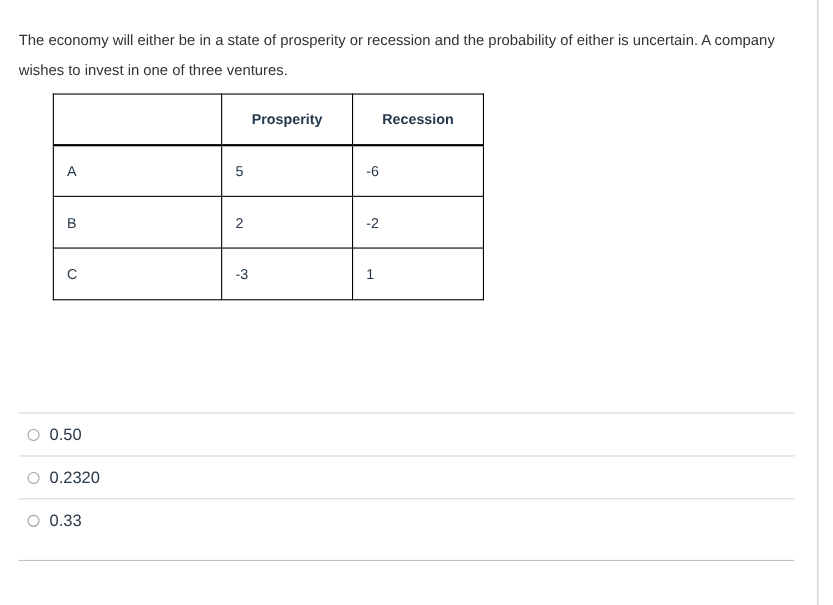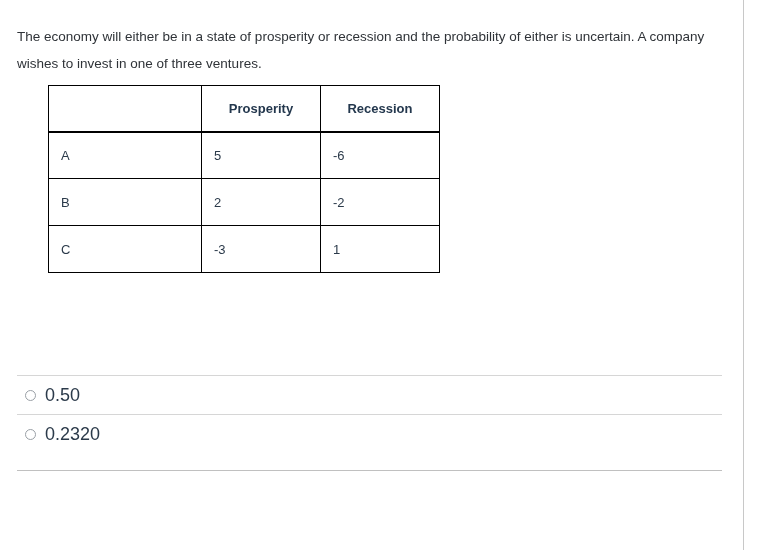--- a/index.html
+++ b/index.html
@@ -106,21 +106,21 @@
     height: 11px;
     border: 1px solid #9aa0a6;
     border-radius: 50%;
     background: #fff;
     margin-left: 8px;
     margin-right: 9px;
     flex: 0 0 auto;
     box-sizing: border-box;
   }
   .option-label {
-    font-size: 18px;
+    font-size: 15px;
     color: #2b3a4a;
     line-height: 1;
   }
 </style>
 </head>
 <body>
 
 <div class="page">
 
   <div class="pane-rule"></div>
@@ -161,17 +161,21 @@
       <span class="radio"></span>
       <span class="option-label">0.50</span>
     </div>
 
     <div class="option-row">
       <span class="radio"></span>
       <span class="option-label">0.2320</span>
     </div>
 
 
+    <div class="option-row">
+      <span class="radio"></span>
+      <span class="option-label">0.33</span>
+    </div>
 
     <div class="options-end"></div>
   </div>
 
 </div>
 
 </body></html>

